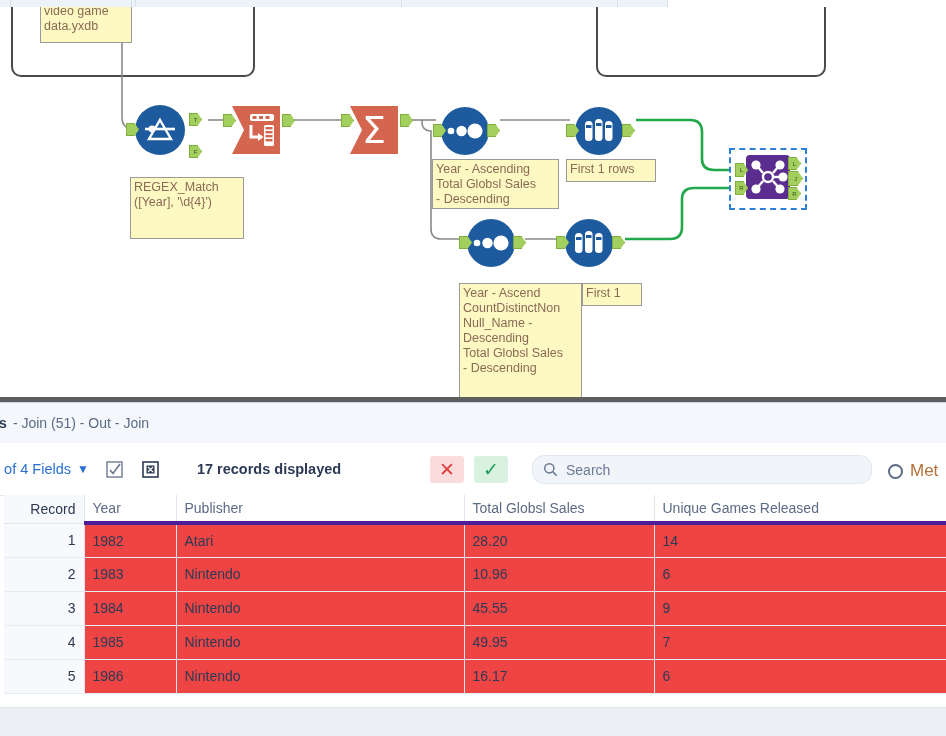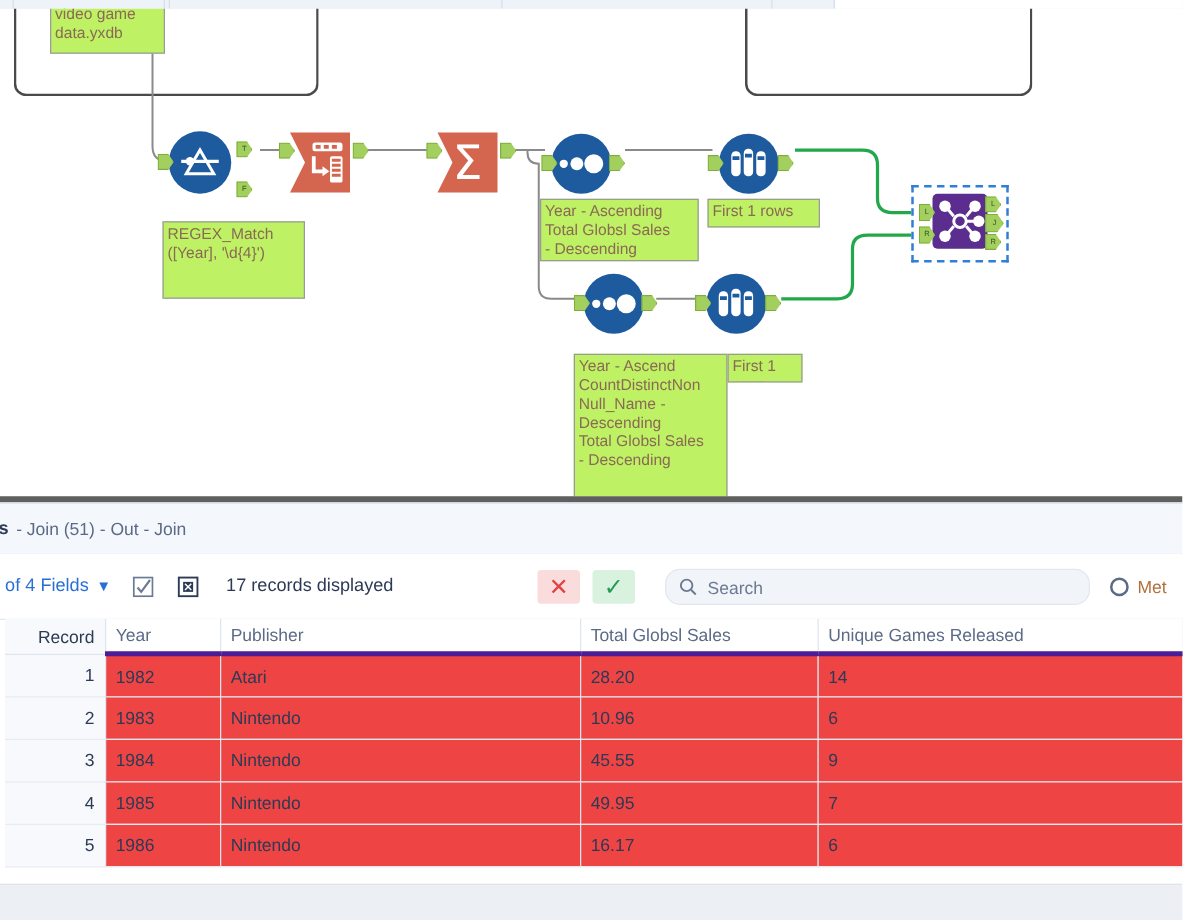--- a/index.html
+++ b/index.html
@@ -39,21 +39,21 @@
     border-top: none;
     border-bottom-left-radius: 10px;
     border-bottom-right-radius: 10px;
     background: transparent;
   }
 
   
   .anno {
     position: absolute;
     border: 1px solid #9a9a9a;
-    background: #bef264;
+    background: #fef9c3;
     color: #8a6a55;
     font-size: 12.5px;
     line-height: 15px;
     padding: 2px 3px;
     box-sizing: border-box;
     overflow: hidden;
     white-space: pre-line;
   }
 
   
@@ -127,21 +127,21 @@
     font-size: 14.5px; color: #2a6fd4; margin-left: -8px;
     display: flex; align-items: center; gap: 6px; cursor: pointer;
   }
   .chev { font-size: 12px; color: #2a6fd4; }
   .tb-icon {
     width: 20px; height: 20px; margin-left: 16px;
     display: flex; align-items: center; justify-content: center;
     color: #4a5a74;
   }
   .rec-count {
-    font-size: 14.5px; color: #2c3a55; margin-left: 20px; font-weight: normal;
+    font-size: 14.5px; color: #2c3a55; margin-left: 36px; font-weight: bold;
   }
   .btn-x {
     position: absolute; left: 430px; top: 13px;
     width: 34px; height: 27px; border-radius: 3px;
     background: #fbdcdc; display: flex; align-items: center; justify-content: center;
     color: #e04141; font-size: 19px; cursor: pointer;
   }
   .btn-check {
     position: absolute; left: 474px; top: 13px;
     width: 34px; height: 27px; border-radius: 3px;
@@ -157,21 +157,21 @@
   }
   .search-ph { font-size: 14px; color: #6b7a93; margin-left: 8px; }
   .meta-radio {
     position: absolute; left: 888px; top: 18px;
     display: flex; align-items: center; gap: 7px;
   }
   .radio-circle {
     width: 15px; height: 15px; border-radius: 50%;
     border: 2px solid #5b6b86; box-sizing: border-box;
   }
-  .meta-label { font-size: 14px; color: #b3703a; }
+  .meta-label { font-size: 17px; color: #b3703a; }
 
   
   .tbl { position: absolute; left: 4px; top: 92px; width: 946px; height: 212px; overflow: hidden; }
   .tbl table { border-collapse: collapse; table-layout: fixed; width: 975px; }
   .tbl th {
     background: #ffffff;
     font-size: 14px; font-weight: normal; color: #5b6b86;
     text-align: left; padding: 5px 8px;
     border-right: 1px solid #dfe5ee;
     border-bottom: 4px solid #4c1d95;

